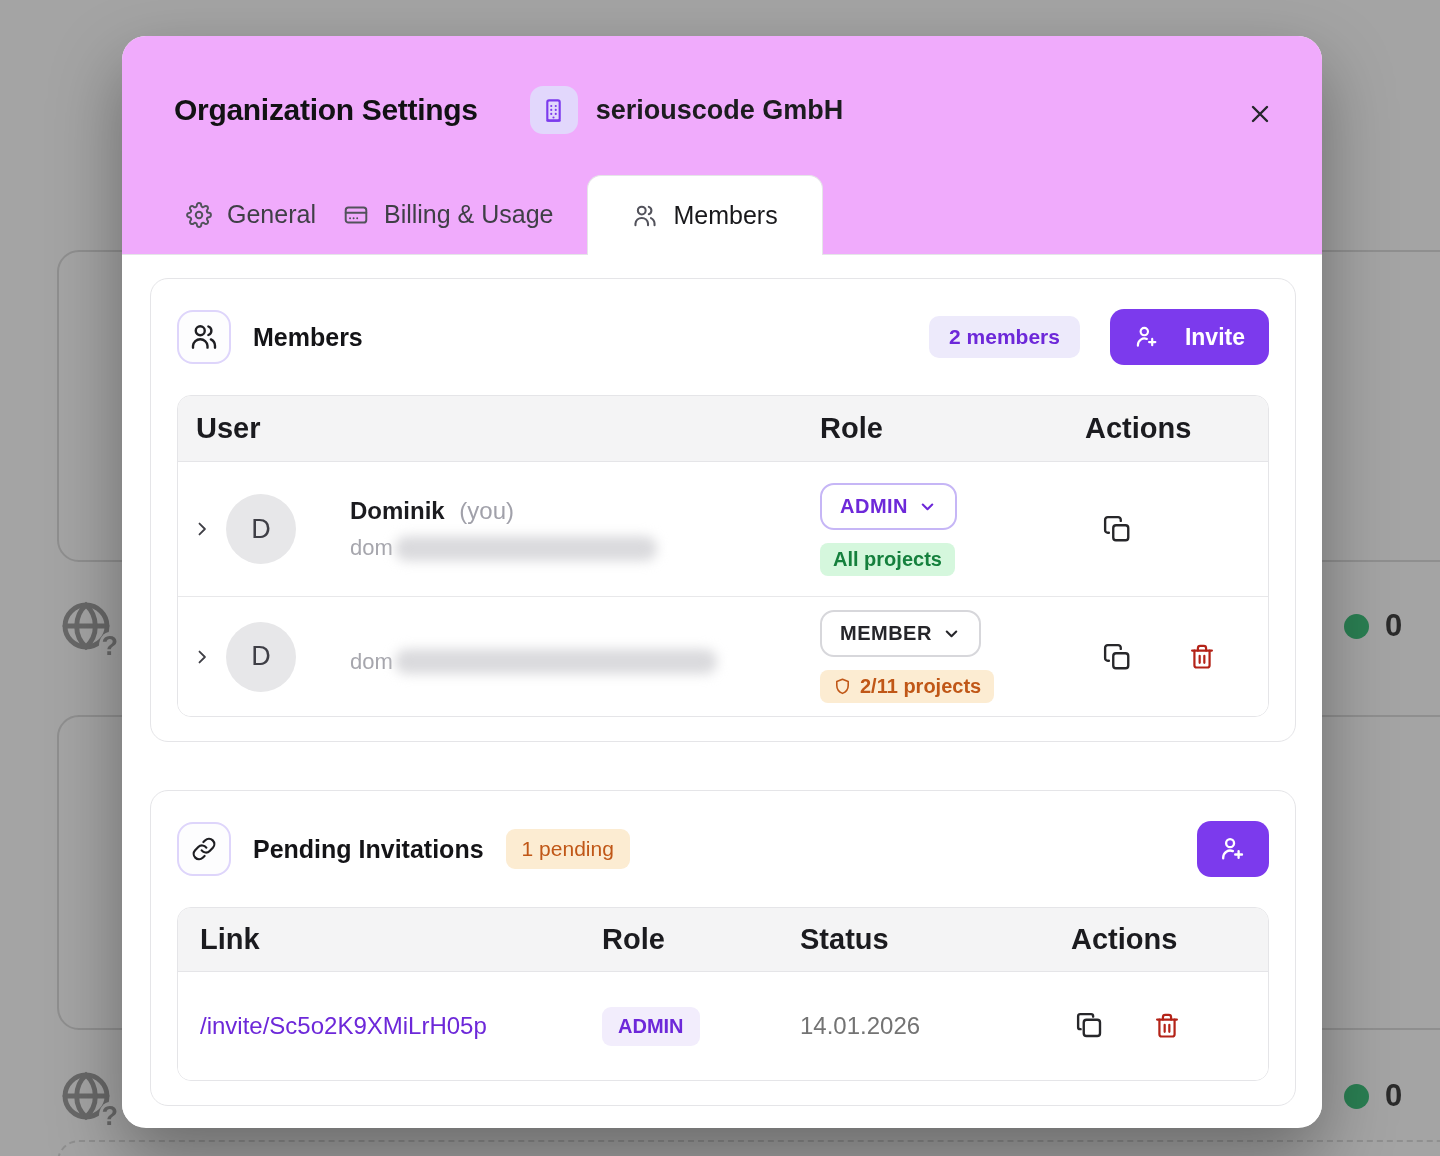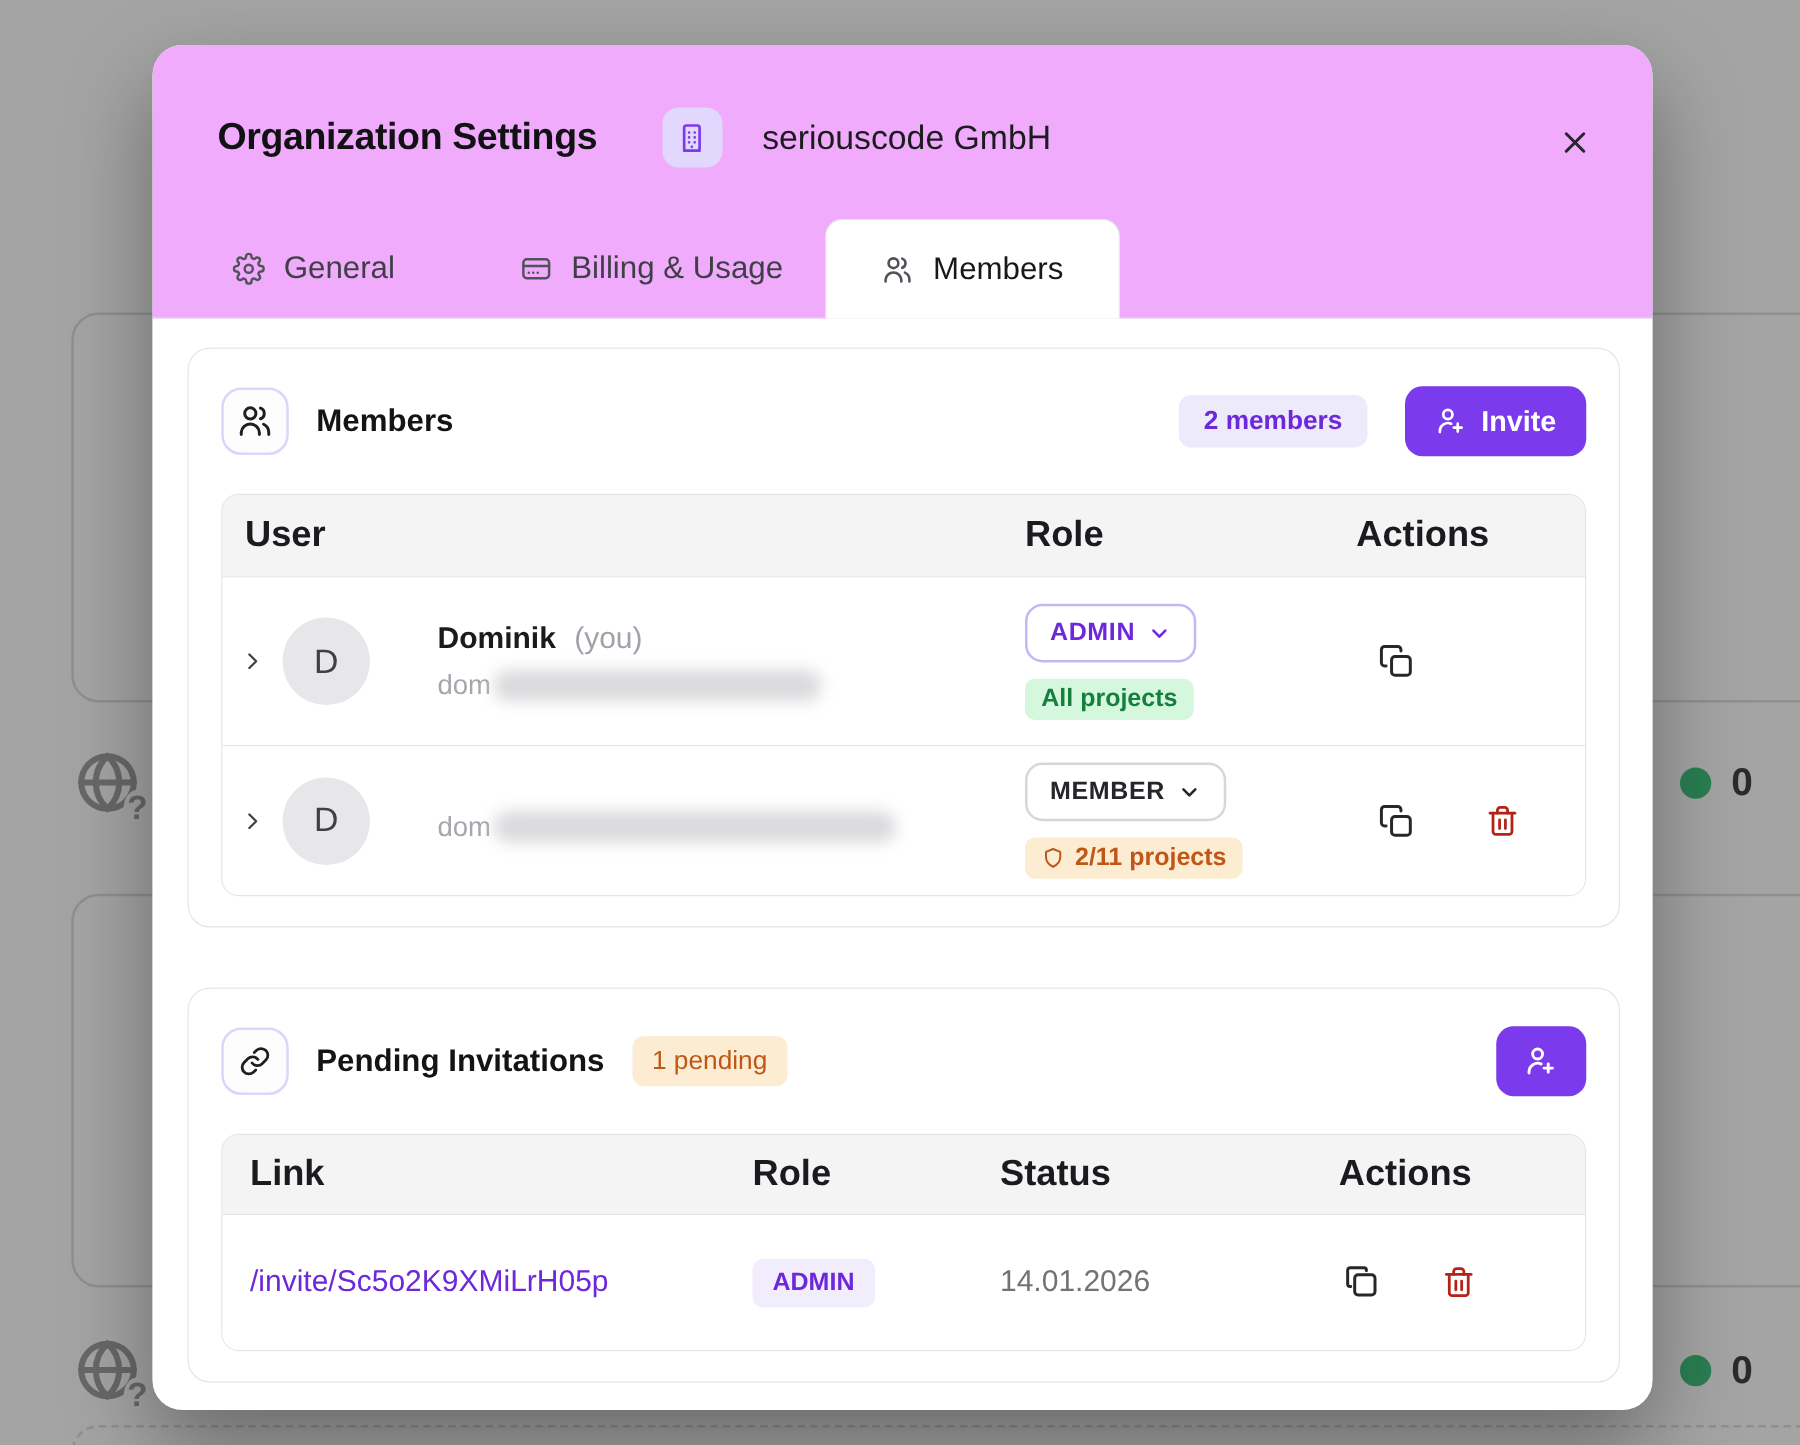--- a/index.html
+++ b/index.html
@@ -34,31 +34,31 @@
     background:#fff; border-radius:24px; overflow:hidden;
     box-shadow:0 30px 70px rgba(0,0,0,.35);
   }
   .modal-header { background:#f0abfc; padding-top:46px; position:relative; }
   .header-row { display:flex; align-items:center; padding:0 52px; height:56px; }
   .modal-title { font-size:30px; font-weight:700; letter-spacing:-.3px; color:#121214; }
   .org-icon-box {
     width:48px; height:48px; border-radius:13px; background:#e2d7fc;
     display:flex; align-items:center; justify-content:center; margin-left:52px;
   }
-  .org-name { font-size:27px; font-weight:400; margin-left:32px; color:#1c1c1f; }
+  .org-name { font-size:27px; font-weight:700; margin-left:18px; color:#1c1c1f; }
   .close-btn {
     position:absolute; top:58px; right:40px; width:44px; height:40px;
     background:none; border:none; cursor:pointer; display:flex; align-items:center; justify-content:center;
   }
   .tabs { display:flex; align-items:center; height:80px; margin-top:37px; padding-left:64px;
           border-bottom:1px solid #e5e5e8; }
   .tab { display:flex; align-items:center; gap:15px; font-size:25px; font-weight:500;
          color:#3f3f46; cursor:pointer; }
   .tab .t-icon { color:#52525b; }
-  .tab-general { margin-right:100px; }
+  .tab-general { margin-right:27px; }
   .tab-billing { margin-right:34px; }
   .tab.active {
     background:#fff; border:1px solid #e5e5e8; border-bottom:none;
     border-radius:14px 14px 0 0; height:80px; padding:0 44px; margin-bottom:-1px;
     position:relative; z-index:2; color:#18181b;
   }
   .modal-body { background:#fff; padding:23px 26px 20px 28px; }
 
   
   .card { border:1px solid #e5e5e8; border-radius:18px; padding:30px 26px 24px 26px; background:#fff; }
@@ -69,21 +69,21 @@
     border:2px solid #ded5fb; display:flex; align-items:center; justify-content:center;
     color:#1f1f23;
   }
   .card-title { font-size:25px; font-weight:700; margin-left:22px; color:#141417; }
   .count-badge {
     margin-left:auto; background:#edeafb; color:#6d28d9; font-size:21px; font-weight:600;
     padding:9px 20px; border-radius:10px;
   }
   .invite-btn {
     margin-left:30px; background:#7c3aed; color:#fff; border:none; border-radius:14px;
-    height:56px; padding:0 24px; display:flex; align-items:center; gap:11px;
+    height:56px; padding:0 24px; display:flex; align-items:center; gap:25px;
     font-size:23px; font-weight:600; font-family:inherit; cursor:pointer;
   }
   .pending-badge {
     margin-left:22px; background:#fcecd2; color:#c05717; font-size:21px; font-weight:500;
     padding:8px 16px; border-radius:9px;
   }
   .icon-btn-purple {
     margin-left:auto; width:72px; height:56px; background:#7c3aed; border:none;
     border-radius:14px; display:flex; align-items:center; justify-content:center; cursor:pointer;
   }

